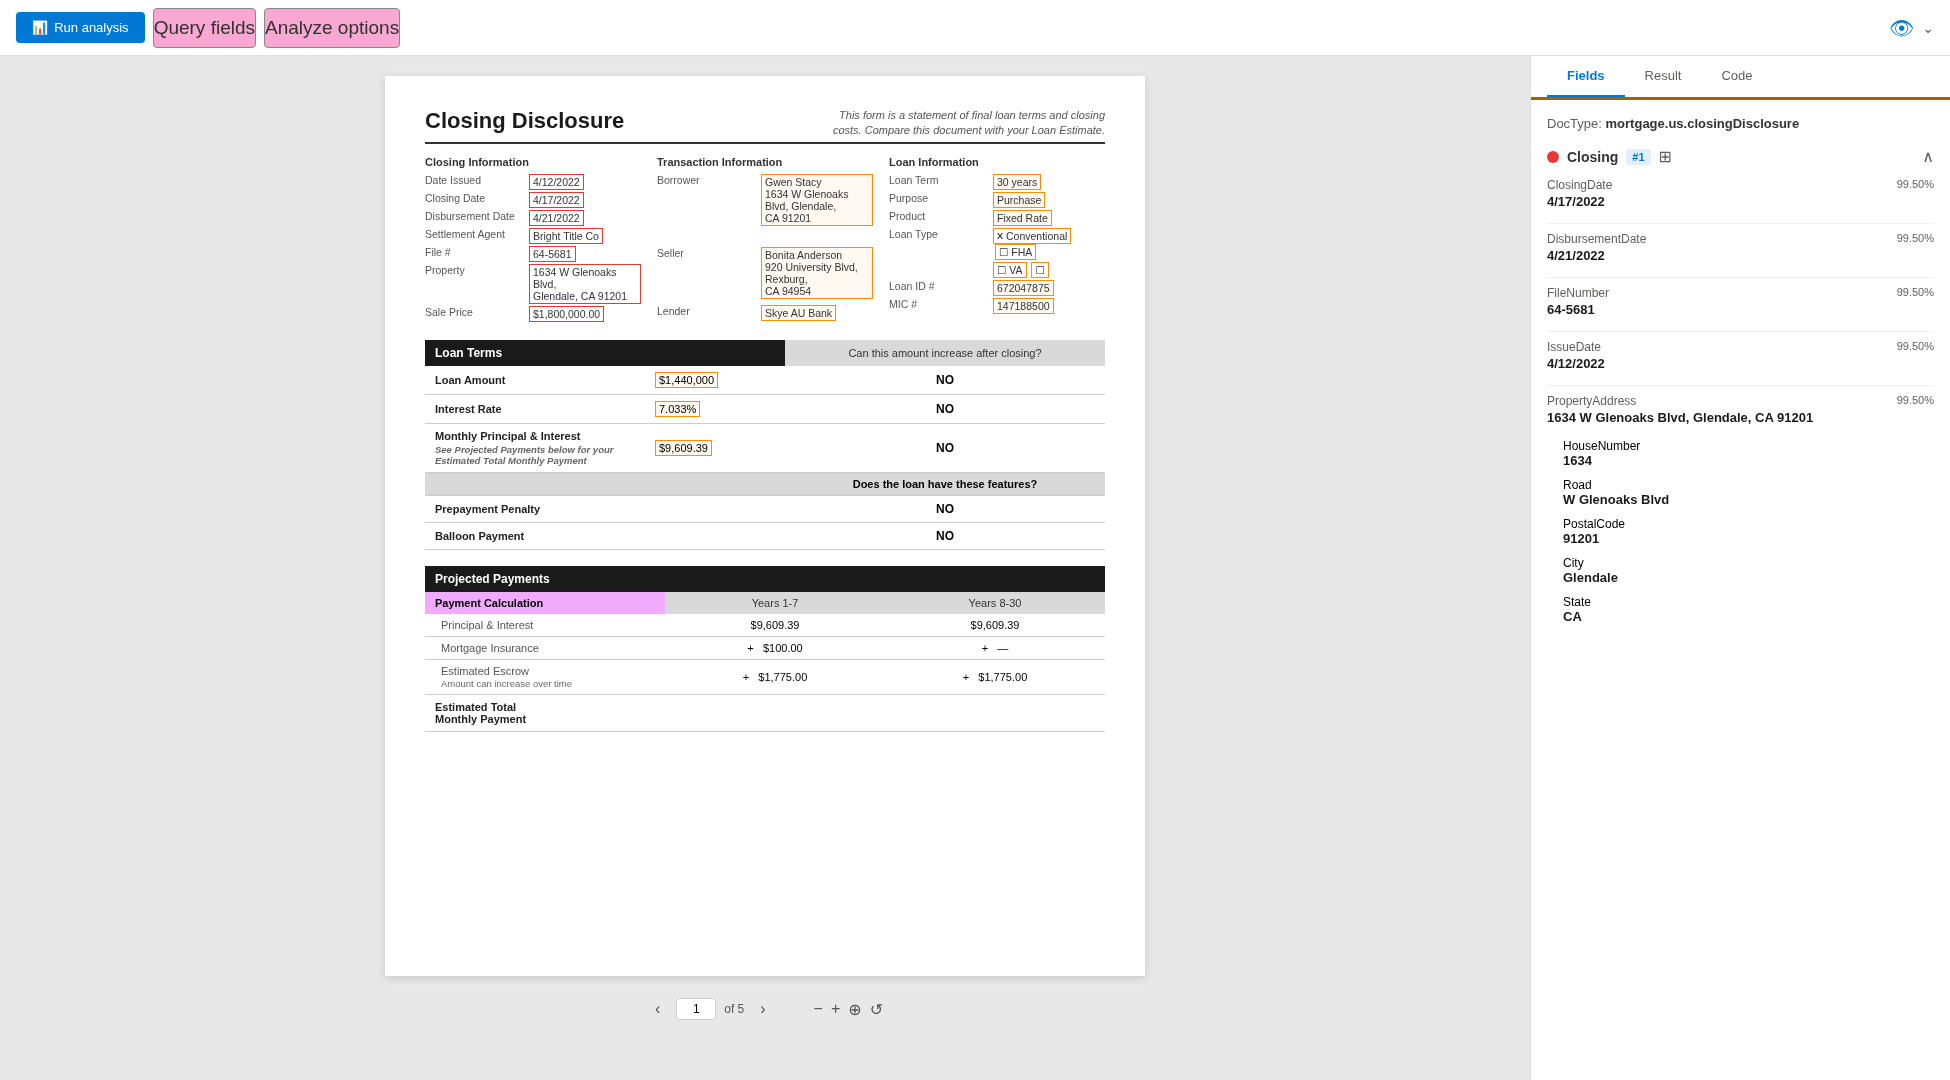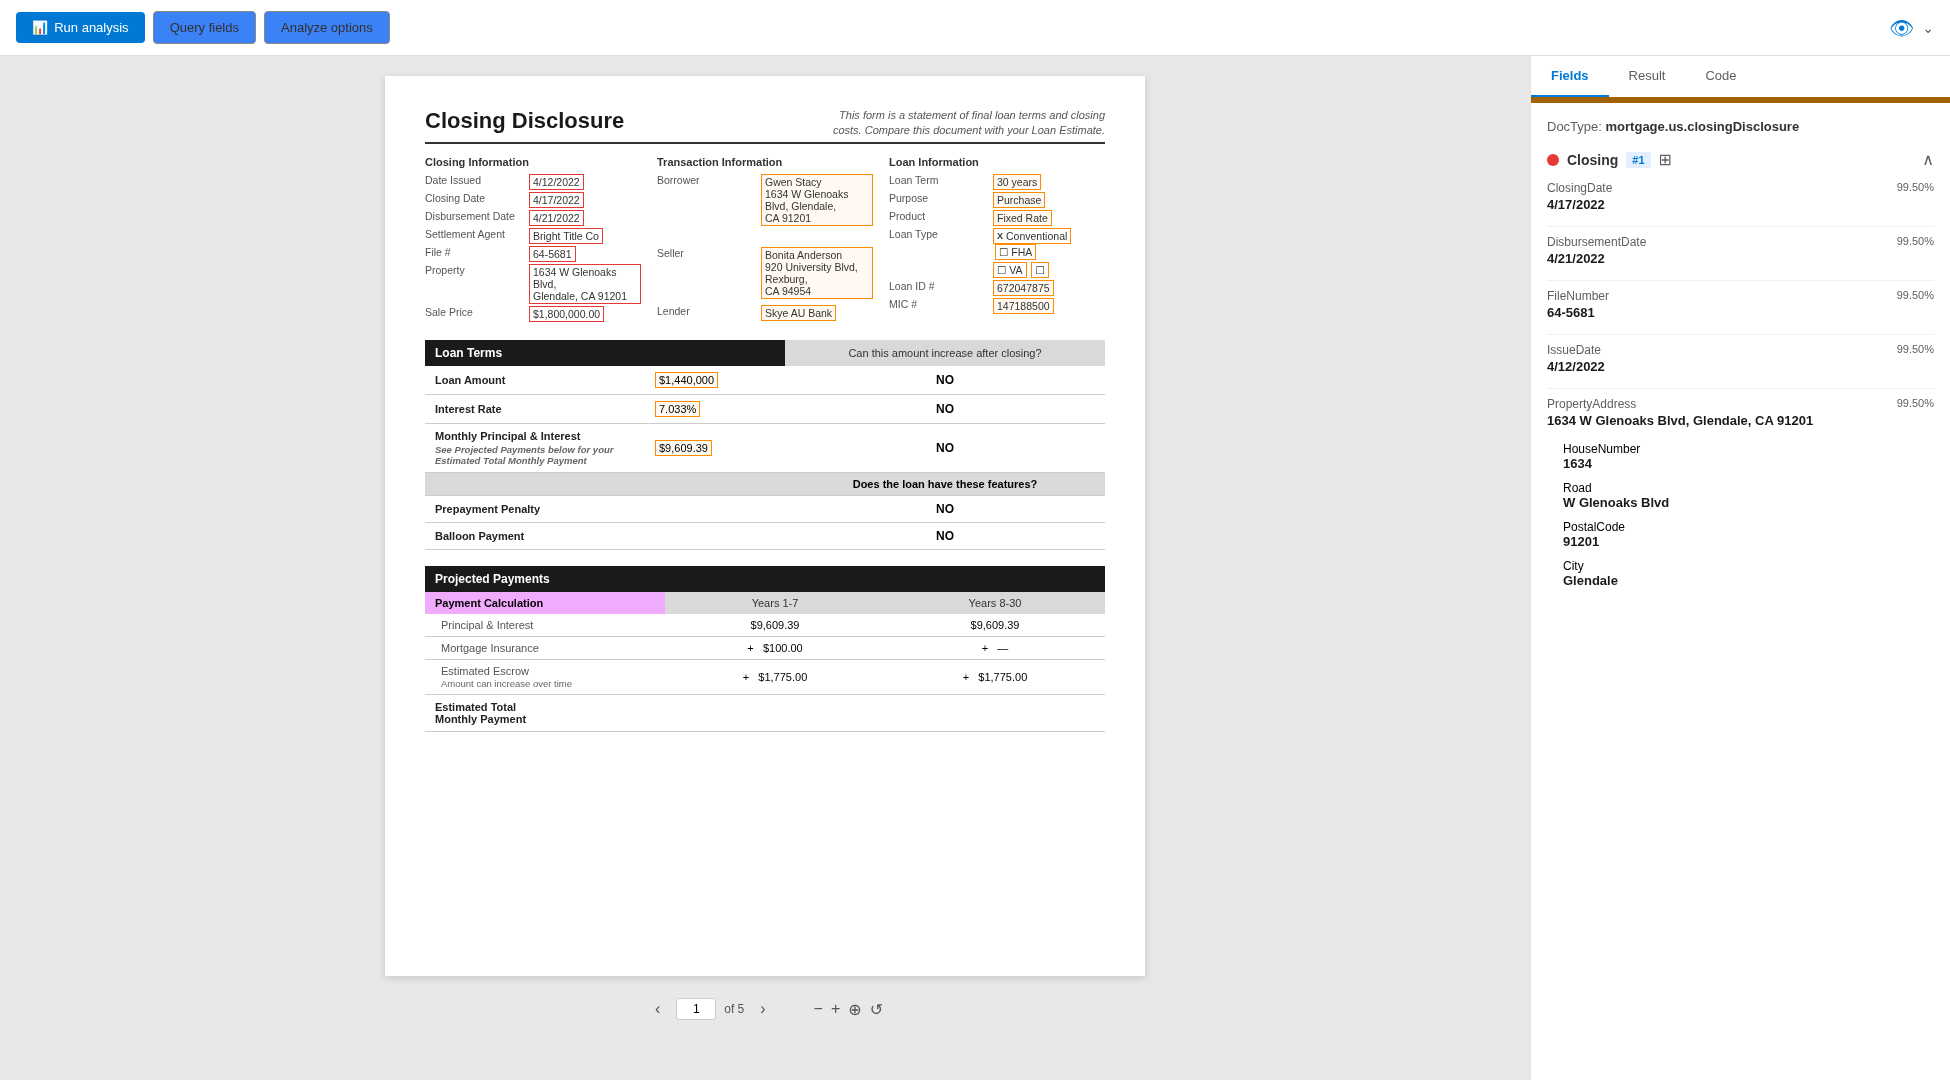--- a/index.html
+++ b/index.html
@@ -9,22 +9,22 @@
     .toolbar {
       display: flex; align-items: center; gap: 8px; padding: 8px 16px;
       background: #fff; border-bottom: 1px solid #e0e0e0; height: 56px; flex-shrink: 0;
     }
     .btn-primary {
       background: #0078d4; color: #fff; border: none; border-radius: 4px;
       padding: 8px 16px; cursor: pointer; font-size: 13px; display: flex; align-items: center; gap: 6px;
       font-weight: 500;
     }
     .btn-secondary {
-      background: #3b82f6; color: #323130; border: 1px solid #8a8886;
-      border-radius: 4px; padding: 8px 16px; cursor: pointer; font-size: 13px;
+      background: #f9a8d4; color: #323130; border: 1px solid #8a8886;
+      border-radius: 4px; padding: 8px 0; cursor: pointer; font-size: 19px;
     }
     .toolbar-icon { display: flex; align-items: center; margin-left: auto; gap: 8px; }
     .eye-icon { color: #0078d4; font-size: 20px; cursor: pointer; }
     .chevron-icon { color: #605e5c; font-size: 14px; cursor: pointer; }
 
     
     .main-layout { display: flex; flex: 1; overflow: hidden; }
 
     
     .doc-viewer {
@@ -72,21 +72,21 @@
     .page-input { width: 40px; text-align: center; border: 1px solid #ccc; border-radius: 3px; padding: 3px; font-size: 12px; }
     .page-total { font-size: 12px; color: #555; }
     .zoom-controls { display: flex; gap: 8px; margin-left: 32px; }
     .zoom-btn { background: none; border: none; cursor: pointer; font-size: 16px; color: #555; }
 
     
     .right-panel {
       width: 420px; background: #fff; border-left: 1px solid #e0e0e0;
       display: flex; flex-direction: column; flex-shrink: 0;
     }
-    .panel-tabs { display: flex; border-bottom: 6px solid #a16207; }
+    .panel-tabs { display: flex; border-bottom: 3px solid #a16207; padding-left: 16px; }
     .panel-tab {
       padding: 12px 20px; font-size: 13px; cursor: pointer; color: #605e5c;
       border-bottom: 2px solid transparent; font-weight: 400;
     }
     .panel-tab.active { color: #0078d4; border-bottom: 2px solid #0078d4; font-weight: 600; }
     .panel-content { flex: 1; overflow-y: auto; padding: 16px; }
 
     .doctype-row { font-size: 13px; color: #333; margin-bottom: 16px; }
     .doctype-row span.label { color: #605e5c; }
     .doctype-row span.value { font-weight: 600; }
@@ -412,16 +412,20 @@
         <div class="sub-field-value">W Glenoaks Blvd</div>
       </div>
       <div class="sub-field">
         <div class="sub-field-name">PostalCode</div>
         <div class="sub-field-value">91201</div>
       </div>
       <div class="sub-field">
         <div class="sub-field-name">City</div>
         <div class="sub-field-value">Glendale</div>
       </div>
+      <div class="sub-field">
+        <div class="sub-field-name">State</div>
+        <div class="sub-field-value">CA</div>
+      </div>
 
     </div>
   </div>
 </div>
 
 </body></html>

